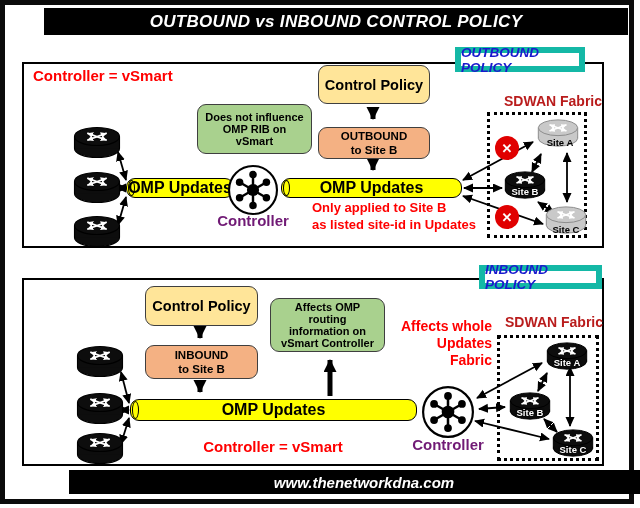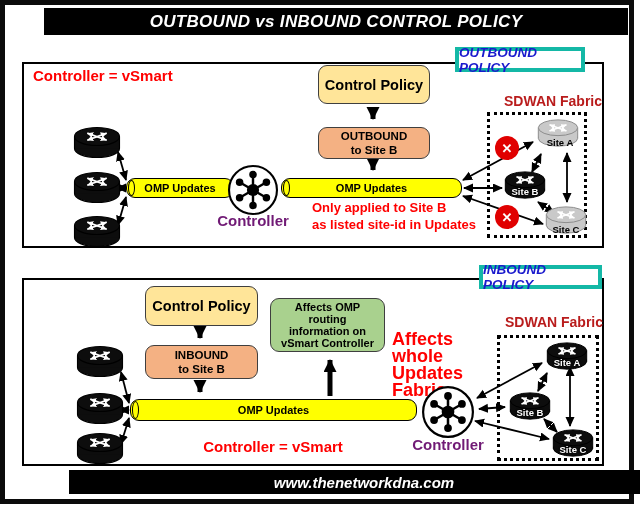--- a/index.html
+++ b/index.html
@@ -9,30 +9,30 @@
   .frame{left:0;top:0;width:634px;height:504px;border:5px solid #0b0b0b;}
   .titlebar{left:44px;top:8px;width:584px;height:27px;background:#000;color:#fff;
             display:flex;align-items:center;justify-content:center;
             font-style:italic;font-weight:700;font-size:17px;letter-spacing:.3px;}
   .footerbar{left:25px;top:470px;width:590px;height:24px;background:#000;color:#fff;
             display:flex;align-items:center;justify-content:center;
             font-style:italic;font-weight:700;font-size:15px;margin-left:44px;}
   .panel{border:2px solid #000;background:#fff;}
   .panel-top{left:22px;top:62px;width:582px;height:186px;}
   .panel-bottom{left:22px;top:278px;width:582px;height:188px;}
-  .badge{background:#fff;border:4px solid #14b8a6;color:#1a1acd;font-style:italic;font-weight:700;
+  .badge{background:#fff;border:6px solid #14b8a6;color:#1a1acd;font-style:italic;font-weight:700;
          font-size:13.5px;display:flex;align-items:center;justify-content:center;z-index:6;}
   .redtext{color:#f00;font-weight:700;}
   .box{border:1.7px solid #3f3f3f;border-radius:9px;display:flex;flex-direction:column;
        align-items:center;justify-content:center;text-align:center;font-weight:700;z-index:4;}
   .cream{background:#ffe599;}
   .orange{background:#f4b183;}
   .green{background:#a9d18e;}
   .pill{background:#ff0;border:1.6px solid #000;border-radius:9px;display:flex;align-items:center;
-        justify-content:center;font-weight:700;font-size:11px;z-index:3;}
+        justify-content:center;font-weight:700;font-size:16px;z-index:3;}
   .pill::before{content:'';position:absolute;left:1px;top:1px;bottom:1px;width:7px;
         border:1.4px solid #000;border-radius:50%;box-sizing:border-box;}
   .fabric{border:3px dotted #000;background:transparent;z-index:1;}
   .fabric-title{font-weight:700;font-size:14px;color:#b91c1c;white-space:nowrap;}
   .ctrl-label{font-weight:700;font-size:15px;color:#701a75;text-align:center;}
   .sitelbl{font-weight:700;font-size:9.5px;white-space:nowrap;transform:translateX(-50%);z-index:5;}
   .sitelbl.onblack{color:#fff;text-shadow:0 0 2px #000,0 0 2px #000;}
   .xbadge{width:24px;height:24px;border-radius:50%;background:#e00000;color:#fff;font-weight:700;
           font-size:13px;display:flex;align-items:center;justify-content:center;z-index:5;}
   .overlay{left:0;top:0;width:640px;height:508px;z-index:2;pointer-events:none;}
@@ -138,20 +138,21 @@
   <svg class="abs router black" style="left:73px;top:126px;width:48px;height:33px;">
       <use href="#sym-router"></use>
     </svg>
   <svg class="abs router black" style="left:73px;top:171px;width:48px;height:33px;">
       <use href="#sym-router"></use>
     </svg>
   <svg class="abs router black" style="left:73px;top:215px;width:48px;height:33px;">
       <use href="#sym-router"></use>
     </svg>
 
+  <div class="abs box green" style="left:197px;top:104px;width:115px;height:50px;font-size:11px;padding:2px 6px;">Does not influence OMP RIB on vSmart</div>
 
   <div class="abs box cream" style="left:318px;top:65px;width:112px;height:39px;font-size:14.5px;">Control Policy</div>
 
   <div class="abs box orange" style="left:318px;top:127px;width:112px;height:32px;font-size:11.5px;line-height:14px;">
     <span>OUTBOUND</span>
     <span>to Site B</span>
   </div>
 
   <div class="abs pill" style="left:126px;top:178px;width:108px;height:20px;">
     <span>OMP Updates</span>
@@ -206,21 +207,21 @@
 
   <div class="abs box cream" style="left:145px;top:286px;width:113px;height:40px;font-size:14.5px;">Control Policy</div>
 
   <div class="abs box orange" style="left:145px;top:345px;width:113px;height:34px;font-size:11.5px;line-height:14px;">
     <span>INBOUND</span>
     <span>to Site B</span>
   </div>
 
   <div class="abs box green" style="left:270px;top:298px;width:115px;height:54px;font-size:11px;padding:20px 6px;">Affects OMP routing information on vSmart Controller</div>
 
-  <div class="abs redtext" style="left:392px;top:331px;width:100px;font-size:18px;line-height:17px;text-align:left;">
+  <div class="abs redtext" style="left:392px;top:318px;width:100px;font-size:14px;line-height:17px;text-align:right;">
     <div>Affects whole</div>
     <div>Updates Fabric</div>
   </div>
 
   <div class="abs pill" style="left:130px;top:399px;width:287px;height:22px;">
     <span>OMP Updates</span>
   </div>
 
   <div class="abs redtext" style="left:178px;top:438px;width:190px;font-size:15px;text-align:center;">Controller = vSmart</div>
 

